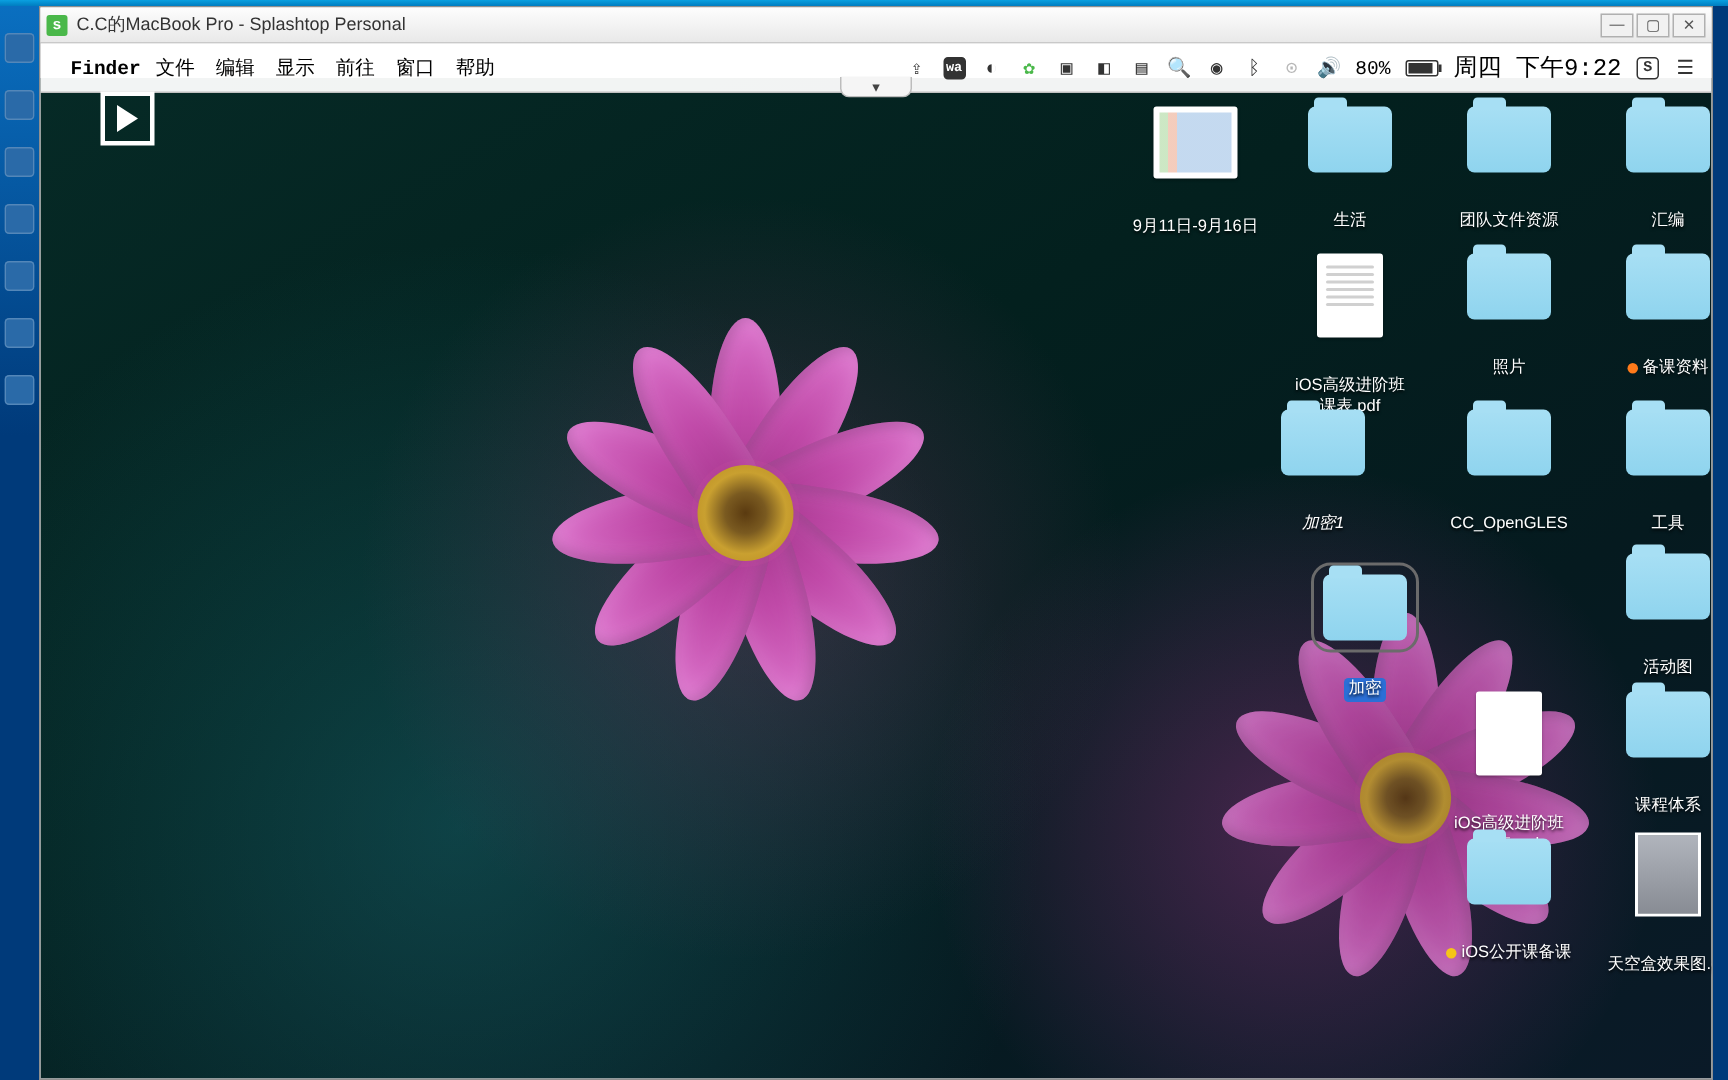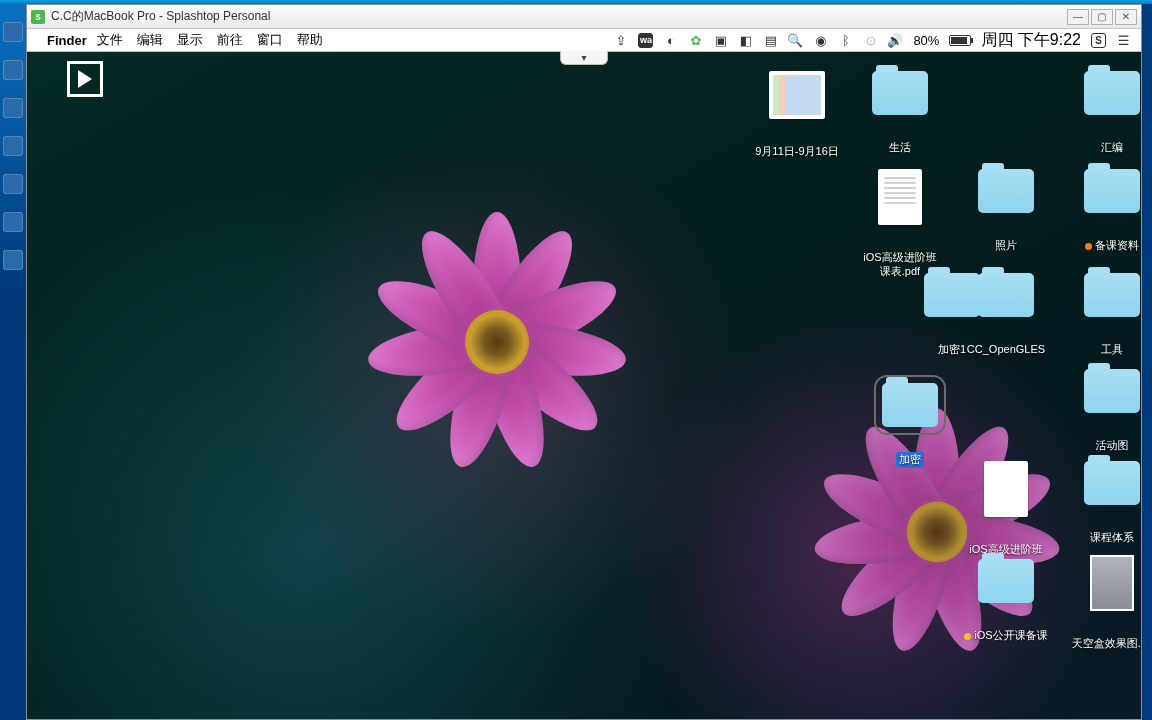--- a/index.html
+++ b/index.html
@@ -46,24 +46,24 @@
 }
 .titlebar .spacer{flex:1}
 .titlebar .winbtn{
   width:22px;height:16px;border:1px solid #b0b0b0;background:#f1f1f1;margin-left:2px;
   display:flex;align-items:center;justify-content:center;font-size:10px;color:#555;cursor:pointer;
 }
 
 
 .remote{flex:1; position:relative; overflow:hidden;}
 .menubar{
-  position:absolute;left:0;right:0;top:0;height:23px;
+  position:absolute;left:0;right:0;top:0;height:33px;
   background: rgba(255,255,255,.95);
   display:flex;align-items:center;font-size:13px;
-  padding:0 10px;border-bottom:1px solid #c0c0c0;
+  padding:0 10px;border-bottom:1px solid #c0c0c0;font-family:Liberation Mono, monospace;
 }
 .menubar .apple{font-size:15px;margin-right:10px;}
 .menubar .appname{font-weight:600;margin-right:10px;}
 .menubar .mitem{margin-right:14px;cursor:pointer;}
 .menubar .right{margin-left:auto;display:flex;align-items:center;gap:10px;}
 .mb-icon{width:15px;height:15px;display:inline-flex;align-items:center;justify-content:center;font-size:13px;color:#333;}
 .menubar .time{font-size:16px;}
 
 
 .chevron-tab{
@@ -270,20 +270,24 @@
         <div class="dicon file" style="left: 720px; top: 42px; width: 100px;">
           <div class="thumb" style="width: 56px; height: 48px;">
             <div class="doc-thumb"></div>
           </div>
           <div class="label"><span>9月11日-9月16日</span></div>
         </div>
         <div class="dicon " style="left: 828px; top: 42px;">
           <div class="thumb"></div>
           <div class="label"><span>生活</span></div>
         </div>
+        <div class="dicon " style="left: 934px; top: 42px;">
+          <div class="thumb"></div>
+          <div class="label"><span>团队文件资源</span></div>
+        </div>
         <div class="dicon " style="left: 1040px; top: 42px;">
           <div class="thumb"></div>
           <div class="label"><span>汇编</span></div>
         </div>
         <div class="dicon file" style="left: 828px; top: 140px;">
           <div class="thumb">
             <div class="file-lines">
               <span></span>
               <span></span>
               <span></span>
@@ -295,21 +299,21 @@
           <div class="label"><span>iOS高级进阶班课表.pdf</span></div>
         </div>
         <div class="dicon " style="left: 934px; top: 140px;">
           <div class="thumb"></div>
           <div class="label"><span>照片</span></div>
         </div>
         <div class="dicon " style="left: 1040px; top: 140px;">
           <div class="thumb"></div>
           <div class="label"><span class="dot orange"></span><span>备课资料</span></div>
         </div>
-        <div class="dicon " style="left: 880px; top: 244px;">
+        <div class="dicon " style="left: 810px; top: 244px; font-style: italic;">
           <div class="thumb"></div>
           <div class="label"><span>加密1</span></div>
         </div>
         <div class="dicon " style="left: 934px; top: 244px;">
           <div class="thumb"></div>
           <div class="label"><span>CC_OpenGLES</span></div>
         </div>
         <div class="dicon " style="left: 1040px; top: 244px;">
           <div class="thumb"></div>
           <div class="label"><span>工具</span></div>

